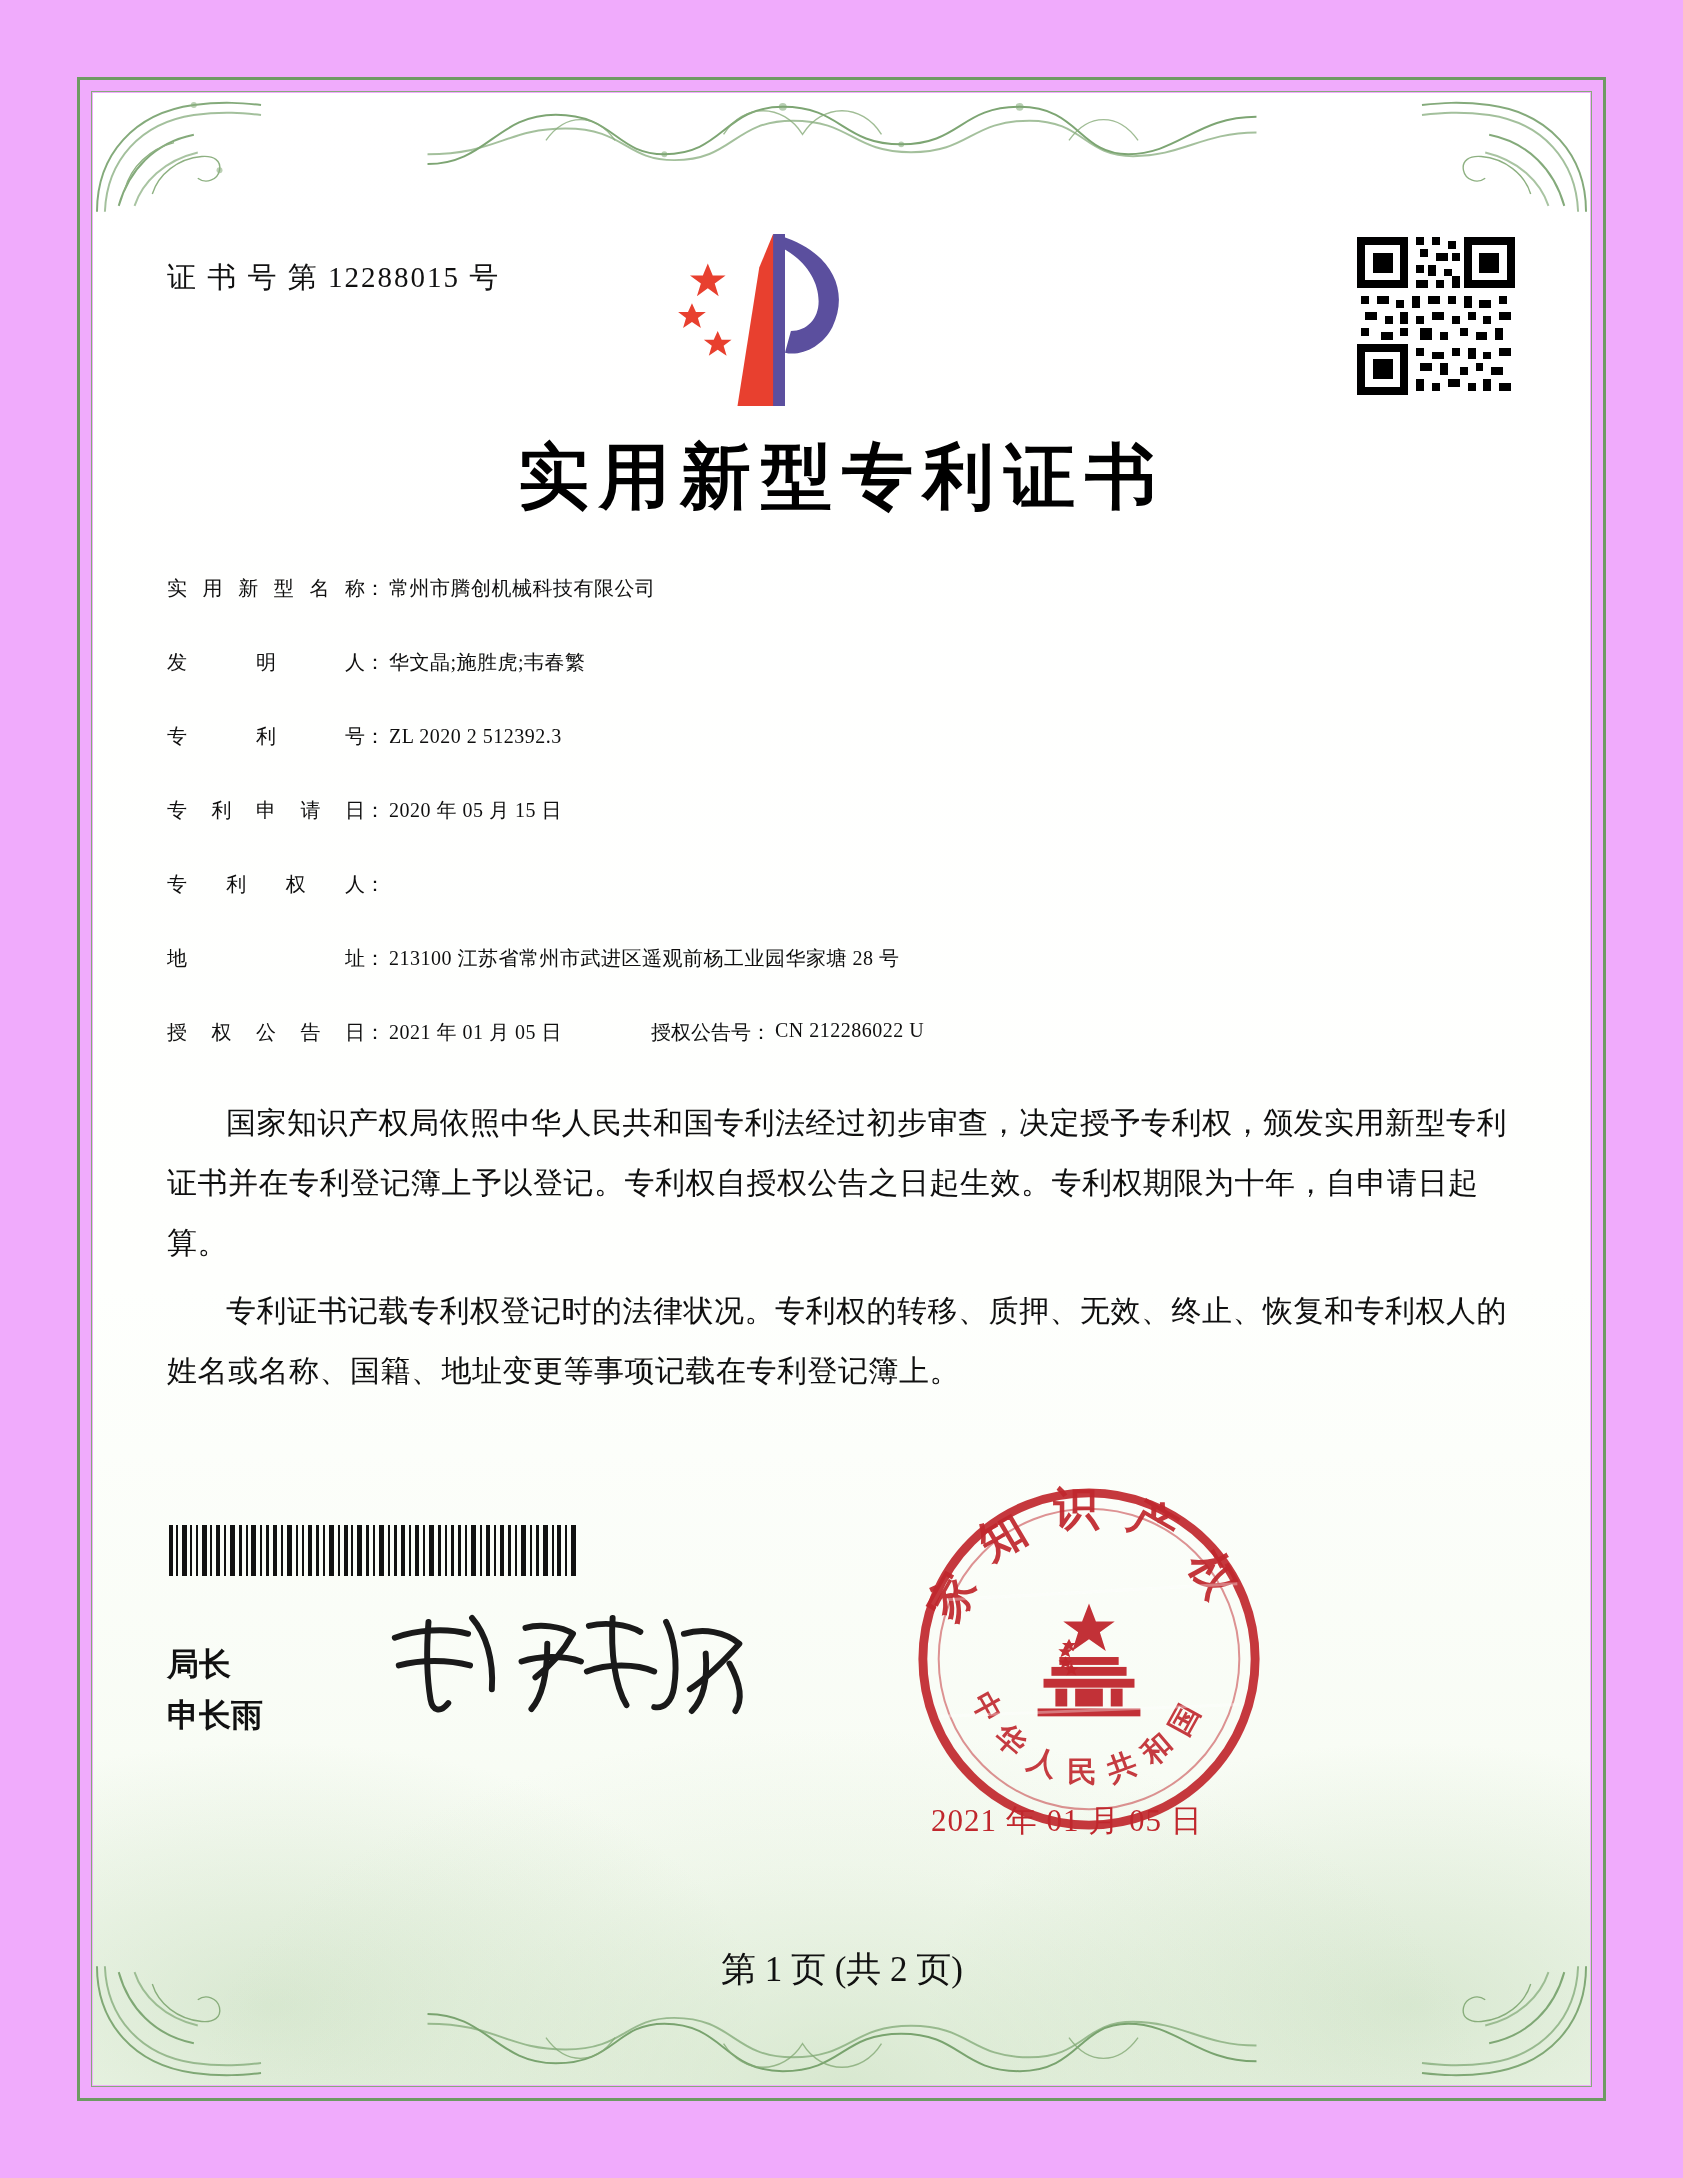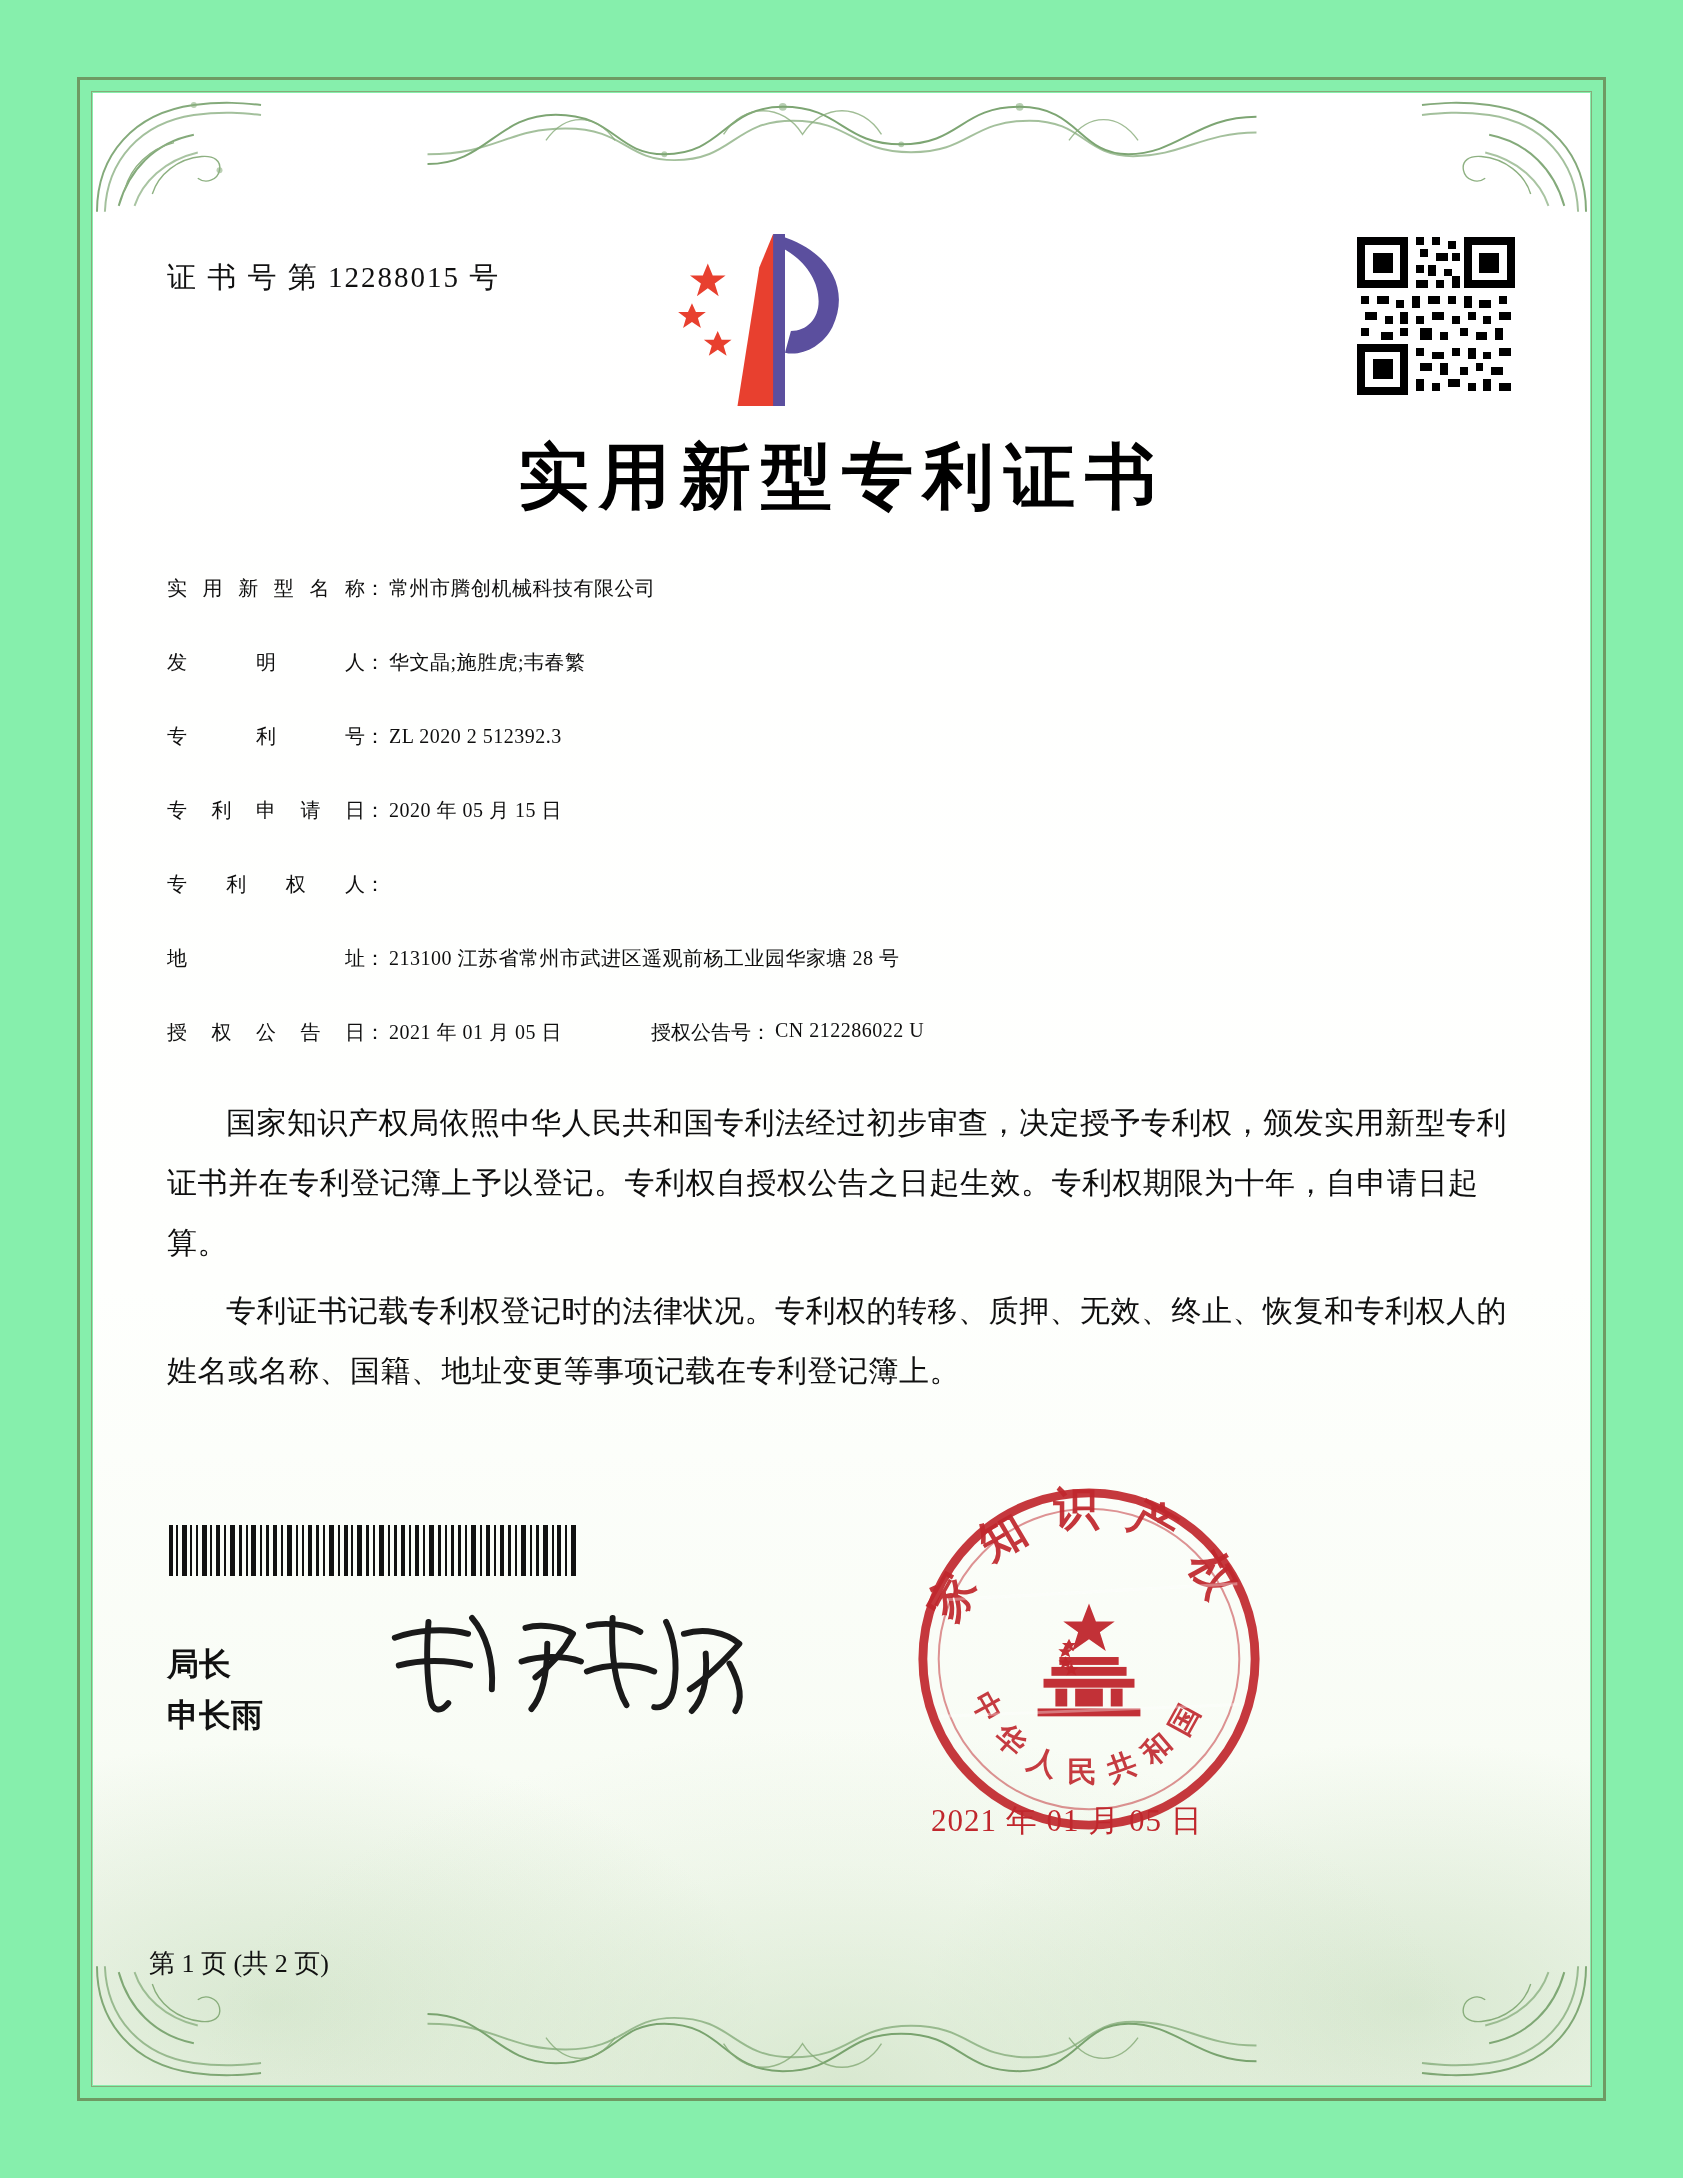--- a/index.html
+++ b/index.html
@@ -14,21 +14,21 @@
     color: #1a1a1a;
     position: relative;
     overflow: hidden;
   }
 
   .page {
     position: absolute;
     left: 0; top: 0;
     width: 1683px;
     height: 2178px;
-    background: #86efac;
+    background: #f0abfc;
     text-decoration: underline;
   }
 
   
   .border-outer {
     position: absolute;
     left: 77px; top: 77px;
     width: 1529px;
     height: 2024px;
     border: 3px solid #6e9a63;
@@ -216,22 +216,22 @@
     font-size: 31px;
     color: #c0272d;
     letter-spacing: 1px;
   }
 
   .footer {
     position: absolute;
     left: 0;
     top: 1797px;
     width: 1386px;
-    text-align: left;
-    font-size: 26px;
+    text-align: center;
+    font-size: 35px;
     color: #111;
   }
 </style>
 </head>
 <body>
 
 <div class="page">
 
   <div class="bg-wash"></div>
   <div class="border-outer"></div>

